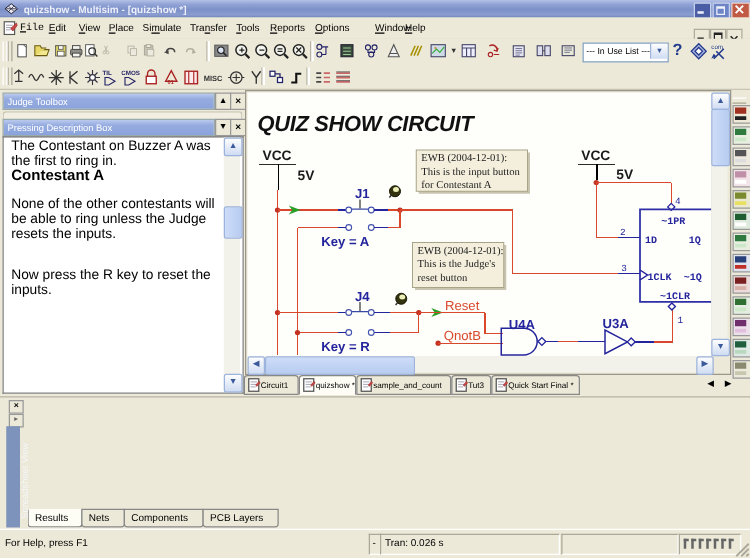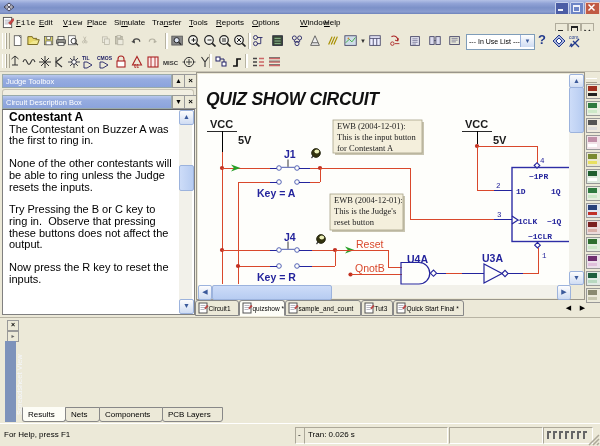--- a/index.html
+++ b/index.html
@@ -11,20 +11,21 @@
 .txt{position:absolute;white-space:nowrap;}
 </style>
 </head>
 <body>
 
 <div class="abs" style="left:0;top:0;width:600px;height:14px;background:linear-gradient(180deg,#b3c1e6 0%,#91a3d6 25%,#7c91c8 55%,#8b9dd0 85%,#6d82ba 100%);">
   <svg class="abs" style="left:3px;top:1px;" width="12" height="12" viewBox="0 0 12 12">
     <path d="M1 6 L6 2 L11 6 L6 10 Z" fill="#e8e8f4" stroke="#223" stroke-width="0.8"></path>
     <path d="M2 6 L10 6 M4 4 L8 8 M8 4 L4 8" stroke="#334" stroke-width="0.7"></path>
   </svg>
+  <div class="txt" style="left:19px;top:2.5px;font-size:8px;font-weight:bold;color:#eef0fa;">quizshow - Multisim - [quizshow *]</div>
 
   <div class="abs" style="left:555px;top:2px;width:12px;height:11px;background:#4b5da5;border:1px solid #c8d2ec;border-radius:1px;">
     <div class="abs" style="left:2px;top:6px;width:5px;height:2px;background:#f0f2fa;"></div>
   </div>
   <div class="abs" style="left:570px;top:2px;width:12px;height:11px;background:#6d85c6;border:1px solid #c8d2ec;border-radius:1px;">
     <div class="abs" style="left:2px;top:2px;width:5px;height:4px;border:1px solid #f0f2fa;border-top-width:2px;"></div>
   </div>
   <div class="abs" style="left:585px;top:2px;width:13px;height:11px;background:#c05a44;border:1px solid #ecd2ca;border-radius:1px;">
     <svg width="11" height="9" viewBox="0 0 11 9" style="position:absolute;left:0;top:0;">
         <path d="M2.5 1.5 L8.5 7.5 M8.5 1.5 L2.5 7.5" stroke="#fff" stroke-width="1.5"></path>
@@ -34,21 +35,21 @@
 
 <div class="abs" style="left:0;top:14px;width:600px;height:17px;background:#ece9d8;border-bottom:1px solid #d8d4c4;">
   <svg class="abs" style="left:2px;top:2px;" width="12" height="13" viewBox="0 0 13 13">
     <rect x="1.5" y="1" width="9" height="11" fill="#fff" stroke="#555"></rect>
     <path d="M3 4h6M3 6h6M3 8h4" stroke="#99a" stroke-width="0.8"></path>
     <path d="M7 7 L12 2 L13 4 L9 9 Z" fill="#c44" stroke="#822" stroke-width="0.5"></path>
   </svg>
   <div class="abs" style="top:4px;left:0;width:600px;height:12px;font-size:8px;color:#000;">
       <span class="txt" style="left:16px;top:0;font-family:Liberation Mono, monospace;"><u>F</u>ile</span>
       <span class="txt" style="left:39px;top:0;"><u>E</u>dit</span>
-      <span class="txt" style="left:63px;top:0;font-family:Liberation Mono, monospace;"><u>V</u>iew</span>
+      <span class="txt" style="left:63px;top:0;"><u>V</u>iew</span>
       <span class="txt" style="left:87px;top:0;"><u>P</u>lace</span>
       <span class="txt" style="left:114px;top:0;">Si<u>m</u>ulate</span>
       <span class="txt" style="left:152px;top:0;">Tra<u>n</u>sfer</span>
       <span class="txt" style="left:189px;top:0;"><u>T</u>ools</span>
       <span class="txt" style="left:216px;top:0;"><u>R</u>eports</span>
       <span class="txt" style="left:252px;top:0;"><u>O</u>ptions</span>
       <span class="txt" style="left:300px;top:0;"><u>W</u>indow</span>
       <span class="txt" style="left:324px;top:0;"><u>H</u>elp</span>
     </div>
 
@@ -280,34 +281,33 @@
   <div class="abs" style="left:0;top:0;width:168px;height:12px;background:linear-gradient(180deg,#bac9ee 0%,#96ace0 35%,#8ba3dc 100%);border:1px solid #9aa;">
     <div class="txt" style="left:3px;top:2px;font-size:7.5px;color:#fff;">Judge Toolbox</div>
   </div>
   <div class="abs" style="left:170px;top:0;width:11px;height:12px;background:#ece9d8;border:1px solid #999;font-size:7px;text-align:center;line-height:11px;">▲</div>
   <div class="abs" style="left:182px;top:0;width:11px;height:12px;background:#ece9d8;border:1px solid #999;font-size:8px;text-align:center;line-height:11px;font-weight:bold;">×</div>
 </div>
 
 <div class="abs" style="left:2px;top:89px;width:190px;height:6px;border:1px solid #c8c4b4;border-bottom:none;border-radius:3px 3px 0 0;background:#f2efe2;"></div>
 <div class="abs" style="left:2px;top:95px;width:191px;height:12px;">
   <div class="abs" style="left:0;top:0;width:168px;height:12px;background:linear-gradient(180deg,#bac9ee 0%,#96ace0 35%,#8ba3dc 100%);border:1px solid #9aa;">
-    <div class="txt" style="left:3px;top:2px;font-size:7.5px;color:#fff;">Circuit Description Box</div>
+    <div class="txt" style="left:3px;top:2px;font-size:7.5px;color:#fff;">Pressing Description Box</div>
   </div>
   <div class="abs" style="left:170px;top:0;width:11px;height:12px;background:#ece9d8;border:1px solid #999;font-size:7px;text-align:center;line-height:11px;">▼</div>
   <div class="abs" style="left:182px;top:0;width:11px;height:12px;background:#ece9d8;border:1px solid #999;font-size:8px;text-align:center;line-height:11px;font-weight:bold;">×</div>
 </div>
 
 <div class="abs" style="left:2px;top:109px;width:191px;height:204px;background:#fff;border:1px solid #808080;border-top-color:#666;">
   <div class="abs" style="left:6px;top:2px;width:166px;font-size:11px;line-height:11.7px;color:#000;">
+    <div>The Contestant on Buzzer A was the first to ring in.</div>
     <div style="font-weight:bold;font-size:12px;">Contestant A</div>
-    <div>The Contestant on Buzzer A was the first to ring in.</div>
     <div style="height:11px;"></div>
     <div>None of the other contestants will be able to ring unless the Judge resets the inputs.</div>
     <div style="height:11px;"></div>
-    <div>Try Pressing the B or C key to ring in.&nbsp; Observe that pressing these buttons does not affect the output.</div>
     <div style="height:11px;"></div>
     <div>Now press the R key to reset the inputs.</div>
   </div>
 
   <div class="abs" style="left:176px;top:0;width:13px;height:202px;background:#f2f1ea;">
     <div class="abs" style="left:0;top:0;width:13px;height:13px;background:linear-gradient(180deg,#fdfdfd,#cfdcf3);border:1px solid #9cb3dd;border-radius:2px;color:#3b5a9b;font-size:7px;text-align:center;line-height:12px;">▲</div>
     <div class="abs" style="left:0;top:55px;width:13px;height:24px;background:linear-gradient(90deg,#cddcf8,#b7ccf1);border:1px solid #9cb3dd;border-radius:2px;"></div>
     <div class="abs" style="left:0;top:189px;width:13px;height:13px;background:linear-gradient(180deg,#fdfdfd,#cfdcf3);border:1px solid #9cb3dd;border-radius:2px;color:#3b5a9b;font-size:7px;text-align:center;line-height:12px;">▼</div>
   </div>
 </div>

